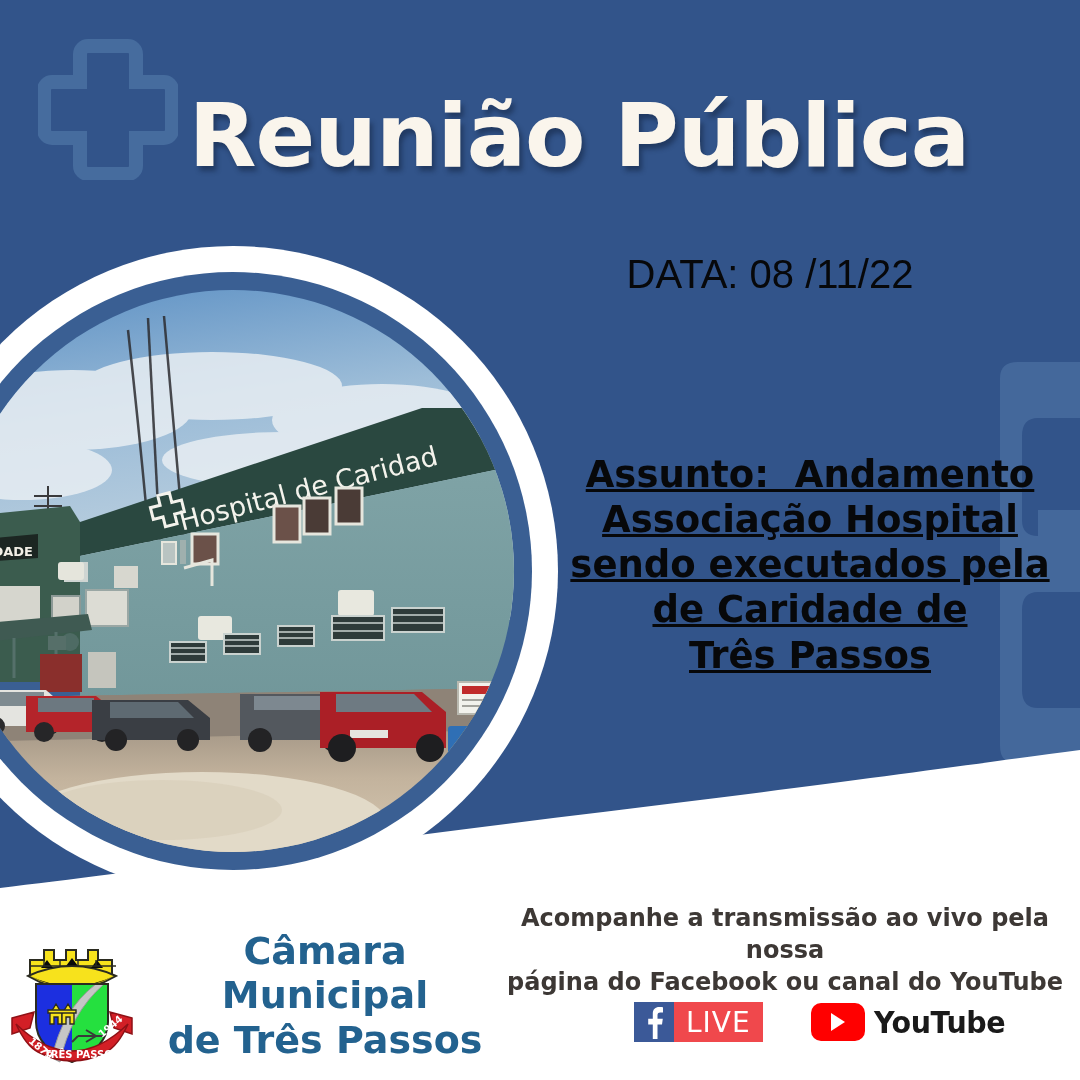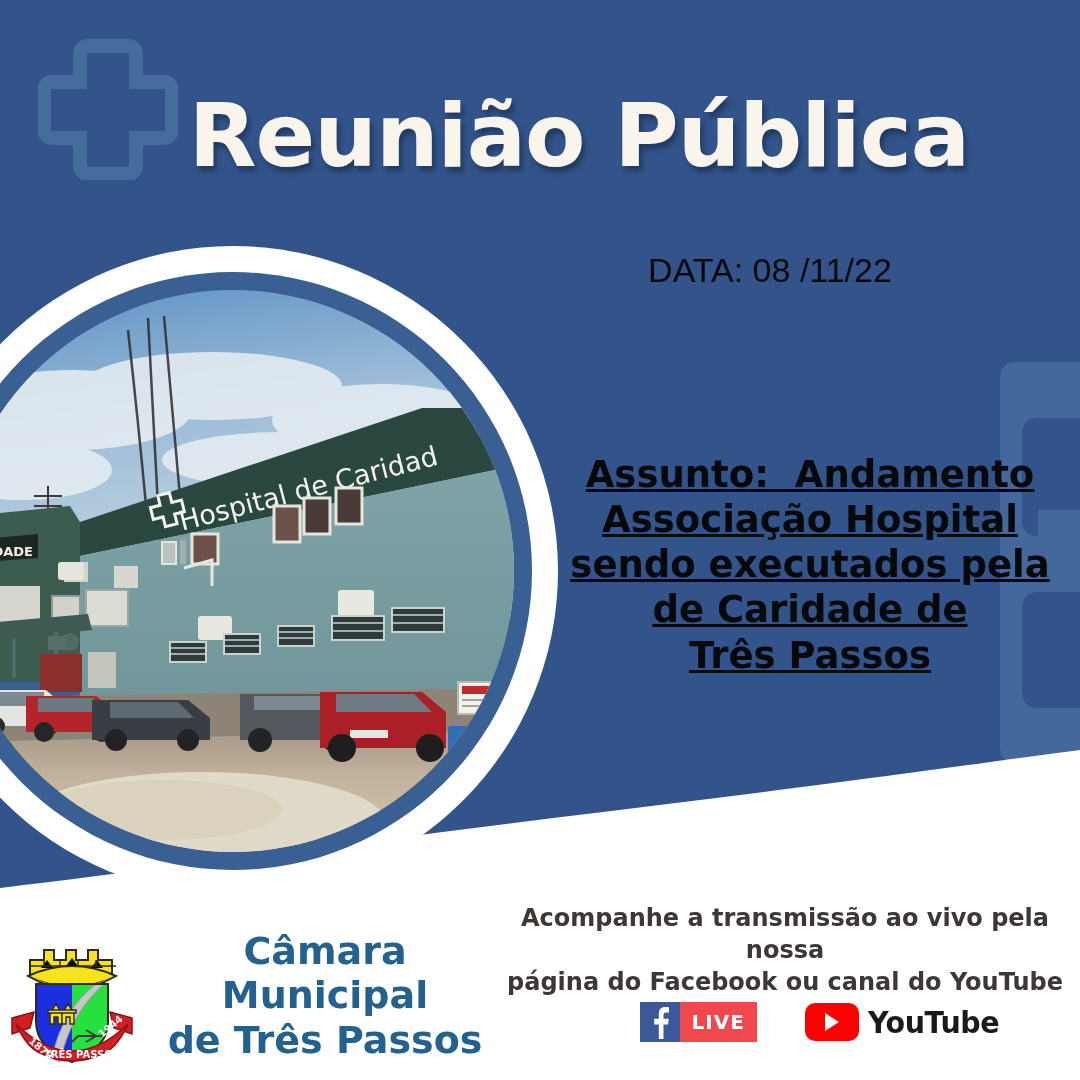--- a/index.html
+++ b/index.html
@@ -54,21 +54,21 @@
     font-weight:bold;
     letter-spacing:-1px;
     color:#FAF5EC;
     text-shadow:3px 5px 5px rgba(15,30,55,.48);
     font-family:"DejaVu Sans","Liberation Sans",sans-serif;
   }
   .datetime{
     position:absolute;left:520px;top:248px;width:500px;
     text-align:center;
     color:#07080A;
-    font-size:34px;line-height:1.33;
+    font-size:40px;line-height:1.33;
     font-family:"Liberation Sans",sans-serif;
   }
   .subject{
     position:absolute;left:555px;top:452px;width:510px;
     text-align:center;
     color:#07080A;
     font-weight:bold;
     font-size:37px;line-height:1.22;
     font-family:"DejaVu Sans","Liberation Sans",sans-serif;
     text-decoration:underline;
@@ -91,21 +91,21 @@
   }
   .fb-badge{display:flex;align-items:center;height:40px;}
   .fb-square{
     width:40px;height:40px;background:#3B5998;
     display:flex;align-items:center;justify-content:center;
   }
   .fb-live{
     height:40px;background:#F0484C;
     display:flex;align-items:center;justify-content:center;
     padding:0 12px;
-    color:#fff;font-weight:bold;font-size:20px;letter-spacing:1px;
+    color:#fff;font-weight:normal;font-size:28px;letter-spacing:1px;
     font-family:"DejaVu Sans","Liberation Sans",sans-serif;
   }
   .yt-badge{display:flex;align-items:center;gap:9px;height:40px;}
   .yt-play{
     width:54px;height:38px;background:#FF0000;border-radius:10px;
     display:flex;align-items:center;justify-content:center;
   }
   .yt-word{
     color:#1A1A1A;font-weight:bold;font-size:31px;
     letter-spacing:-.5px;

